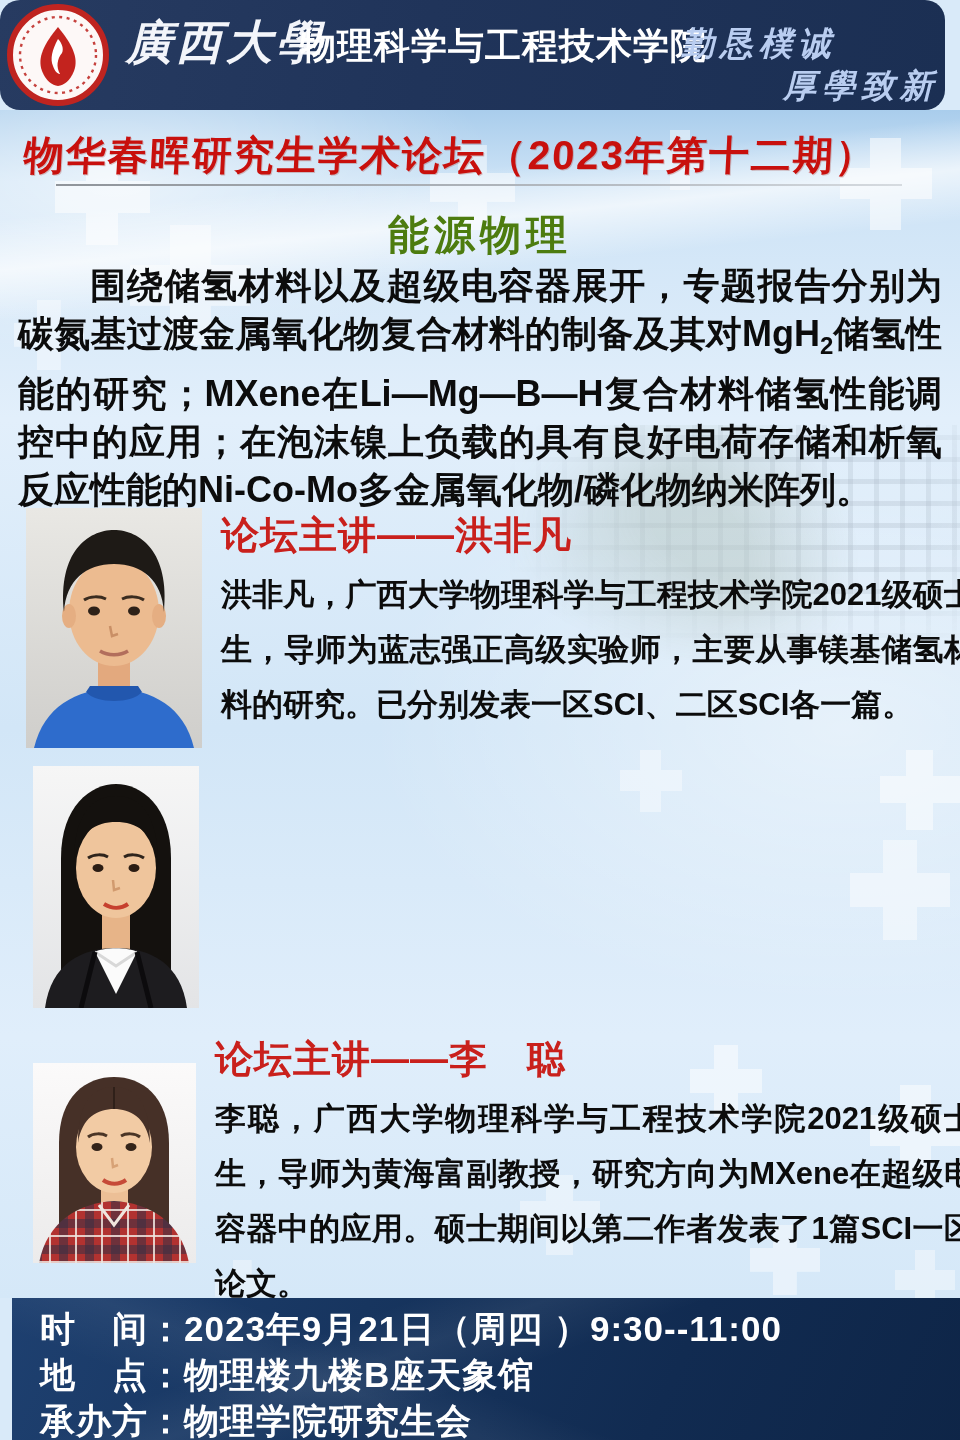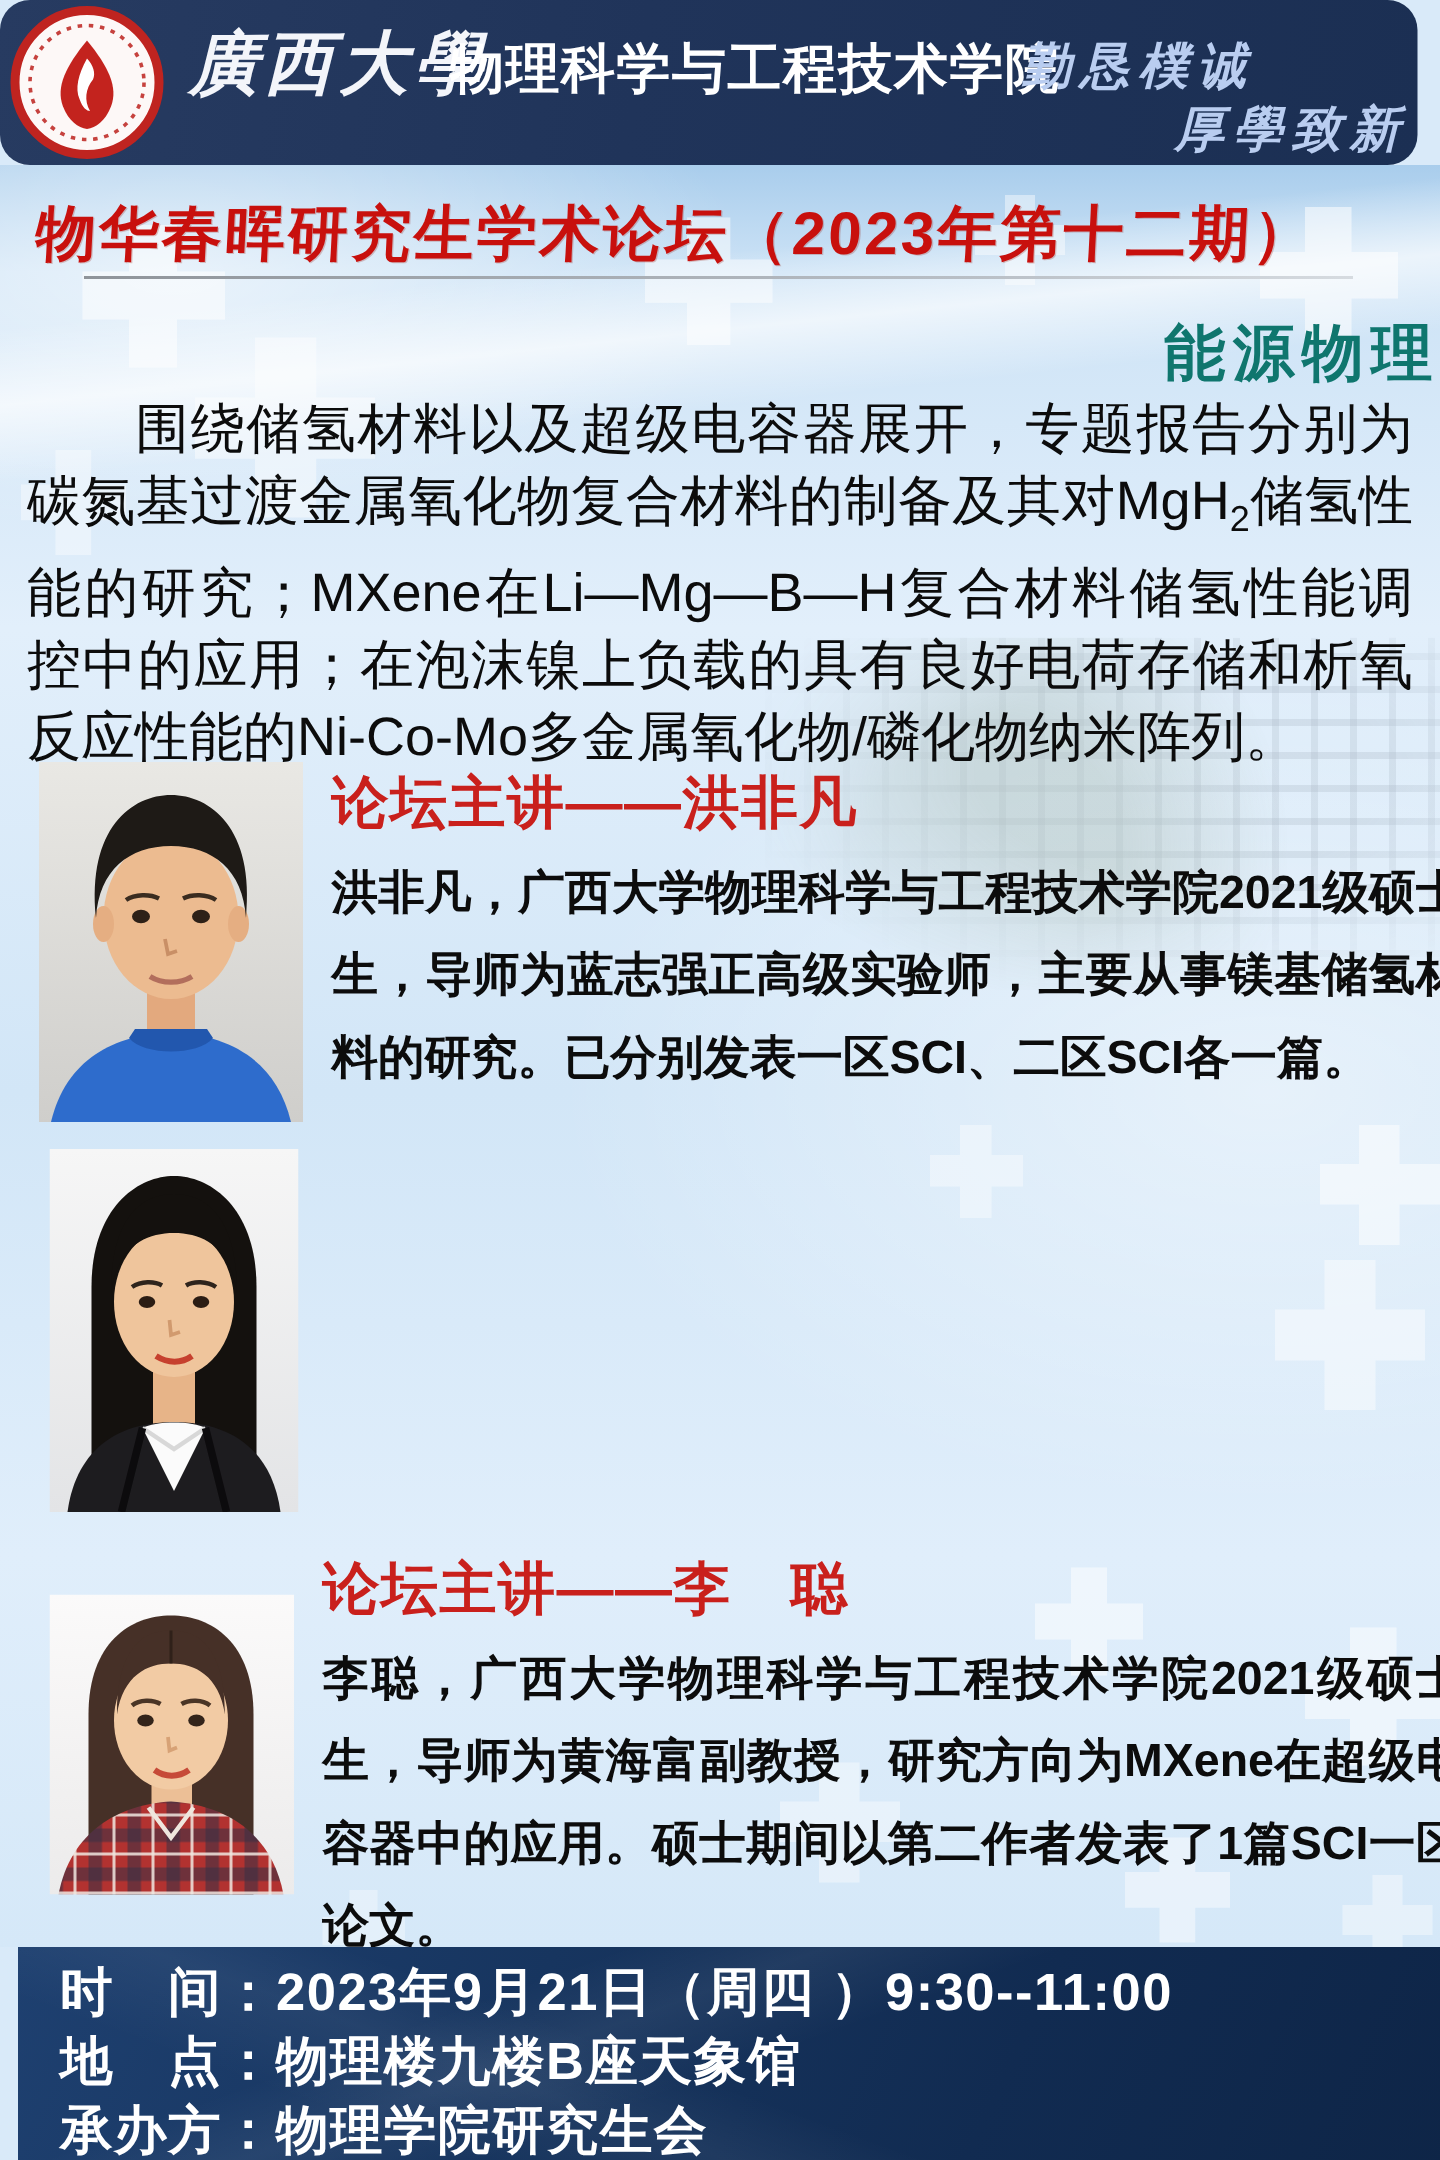--- a/index.html
+++ b/index.html
@@ -36,26 +36,26 @@
       repeating-linear-gradient(0deg, rgba(95,108,124,.30) 0 5px, transparent 5px 22px),
       repeating-linear-gradient(90deg, rgba(95,108,124,.28) 0 5px, transparent 5px 26px);
     -webkit-mask-image:radial-gradient(ellipse at 62% 38%, #000 35%, transparent 78%);
     mask-image:radial-gradient(ellipse at 62% 38%, #000 35%, transparent 78%);}
 
   
   .series-title{position:absolute;top:128px;left:24px;width:920px;font-weight:bold;font-size:40px;
     color:#c8100d;letter-spacing:2px;transform:skewX(-3deg);text-shadow:1px 1px 0 rgba(150,30,20,.25);}
   .series-underline{position:absolute;top:184px;left:56px;width:846px;height:2px;
     background:linear-gradient(90deg,#8f949a,#b9bfc6 70%,#d6dbe0);}
-  .topic-title{position:absolute;top:208px;left:0;width:960px;text-align:right;
-    font-weight:bold;font-size:41px;color:#0f766e;letter-spacing:5px;}
+  .topic-title{position:absolute;top:208px;left:0;width:960px;text-align:center;
+    font-weight:bold;font-size:41px;color:#4d7c0f;letter-spacing:5px;}
 
   
   .abstract{position:absolute;top:262px;left:18px;width:924px;margin:0;
-    font-weight:normal;font-size:36px;line-height:48px;color:#0c0c0c;
+    font-weight:bold;font-size:36px;line-height:48px;color:#0c0c0c;
     text-align:justify;text-indent:2em;}
   .abstract sub{font-size:24px;}
 
   
   .speaker{position:absolute;left:0;width:955px;display:flex;padding-left:24px;}
   .sp1{top:508px;}
   .sp2{top:766px;}
   .sp3{top:1032px;justify-content:center;}
   .photo{flex:0 0 auto;}
   .photo svg{display:block;}

